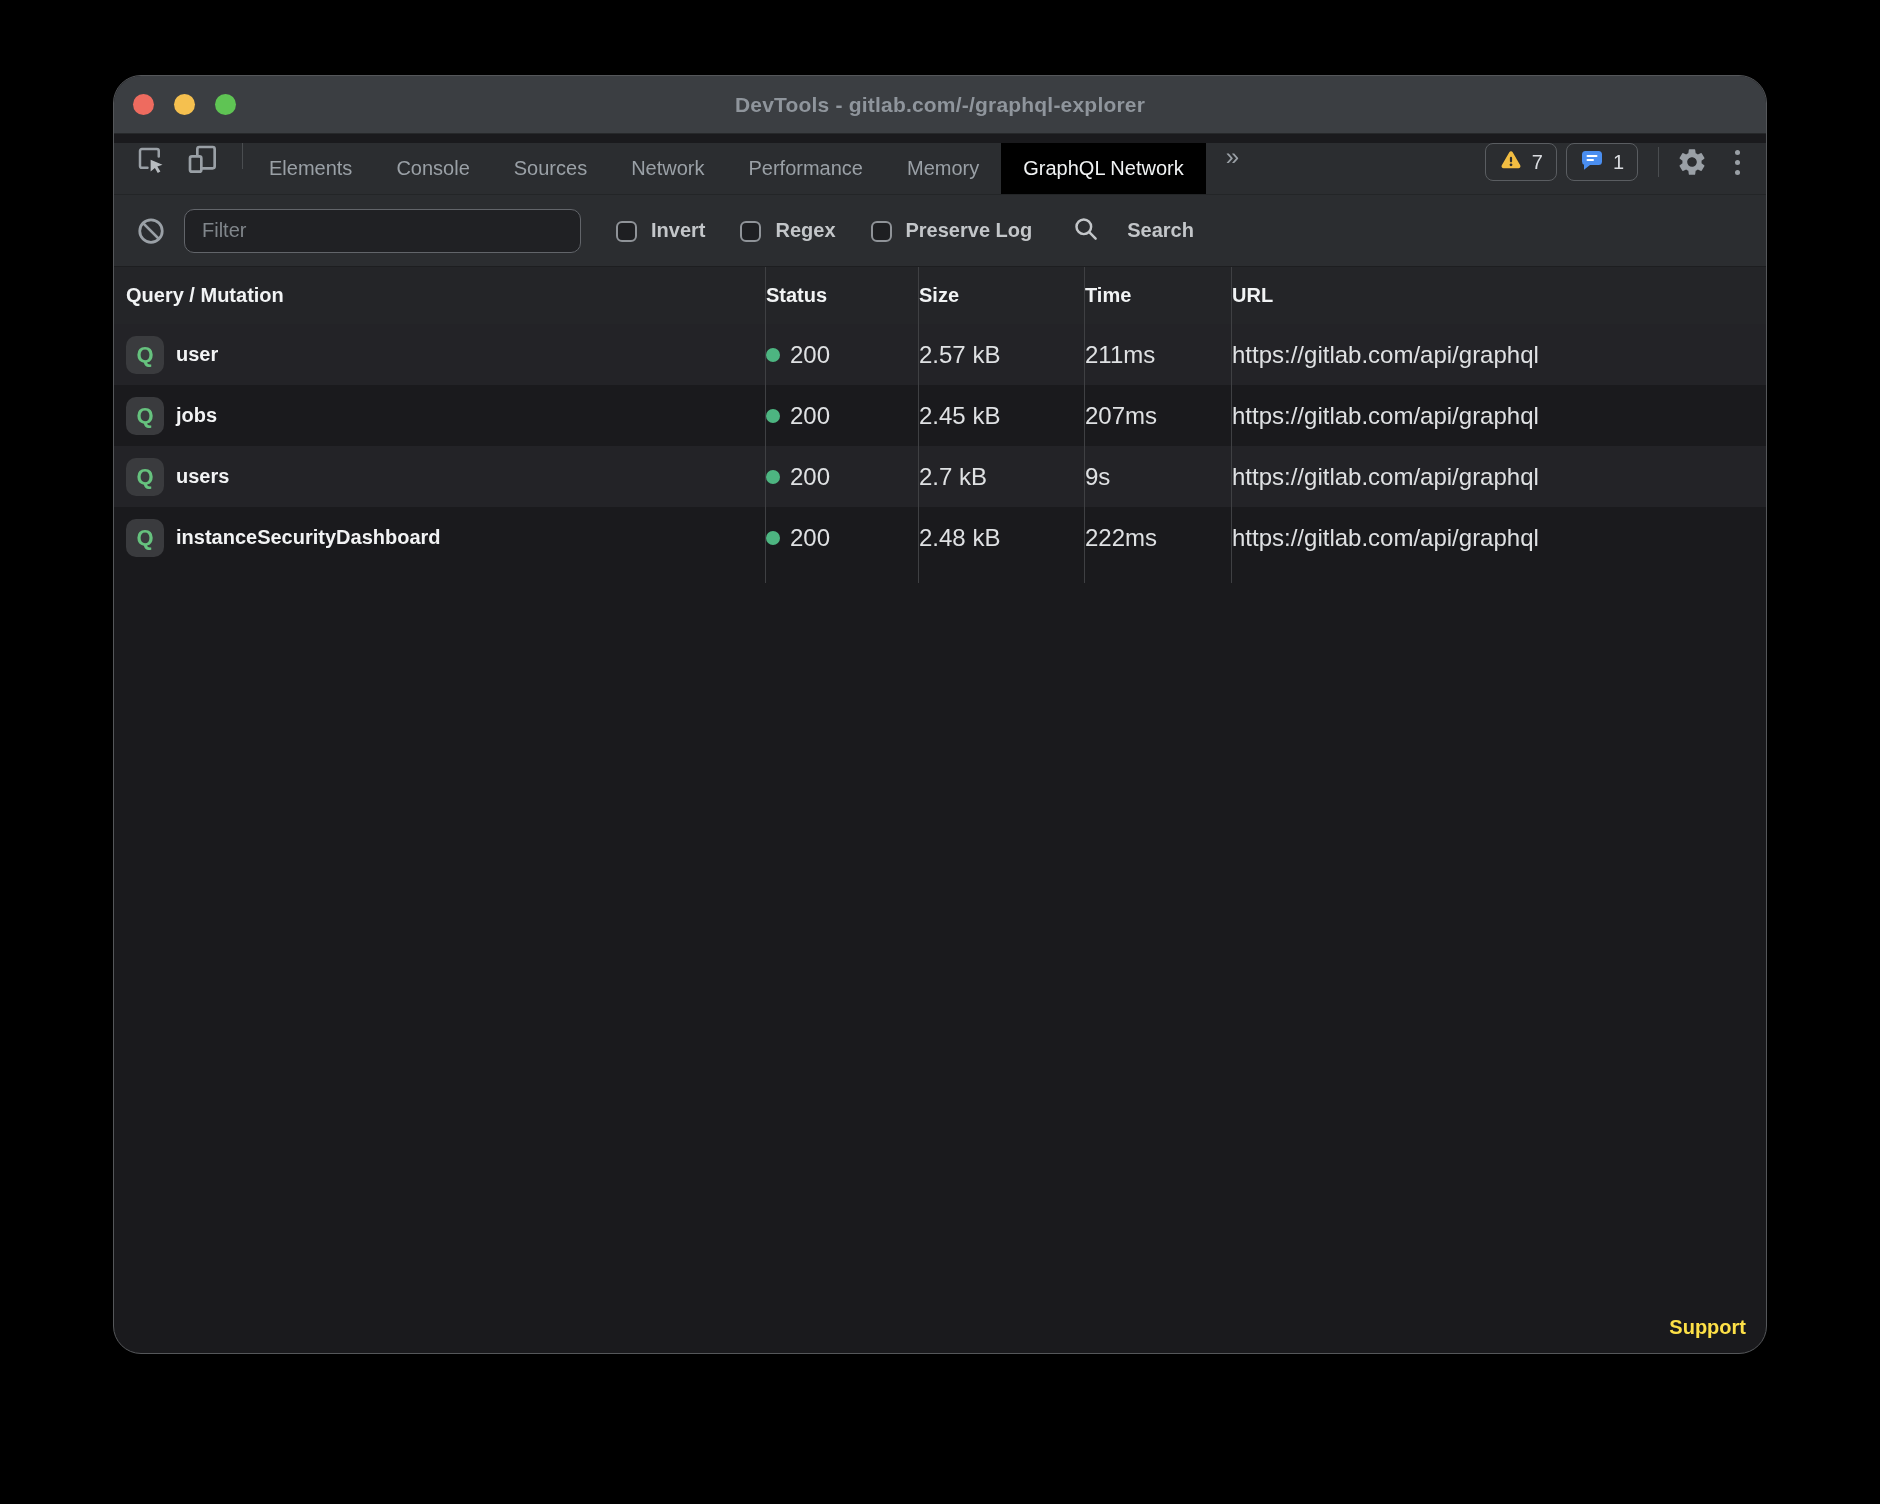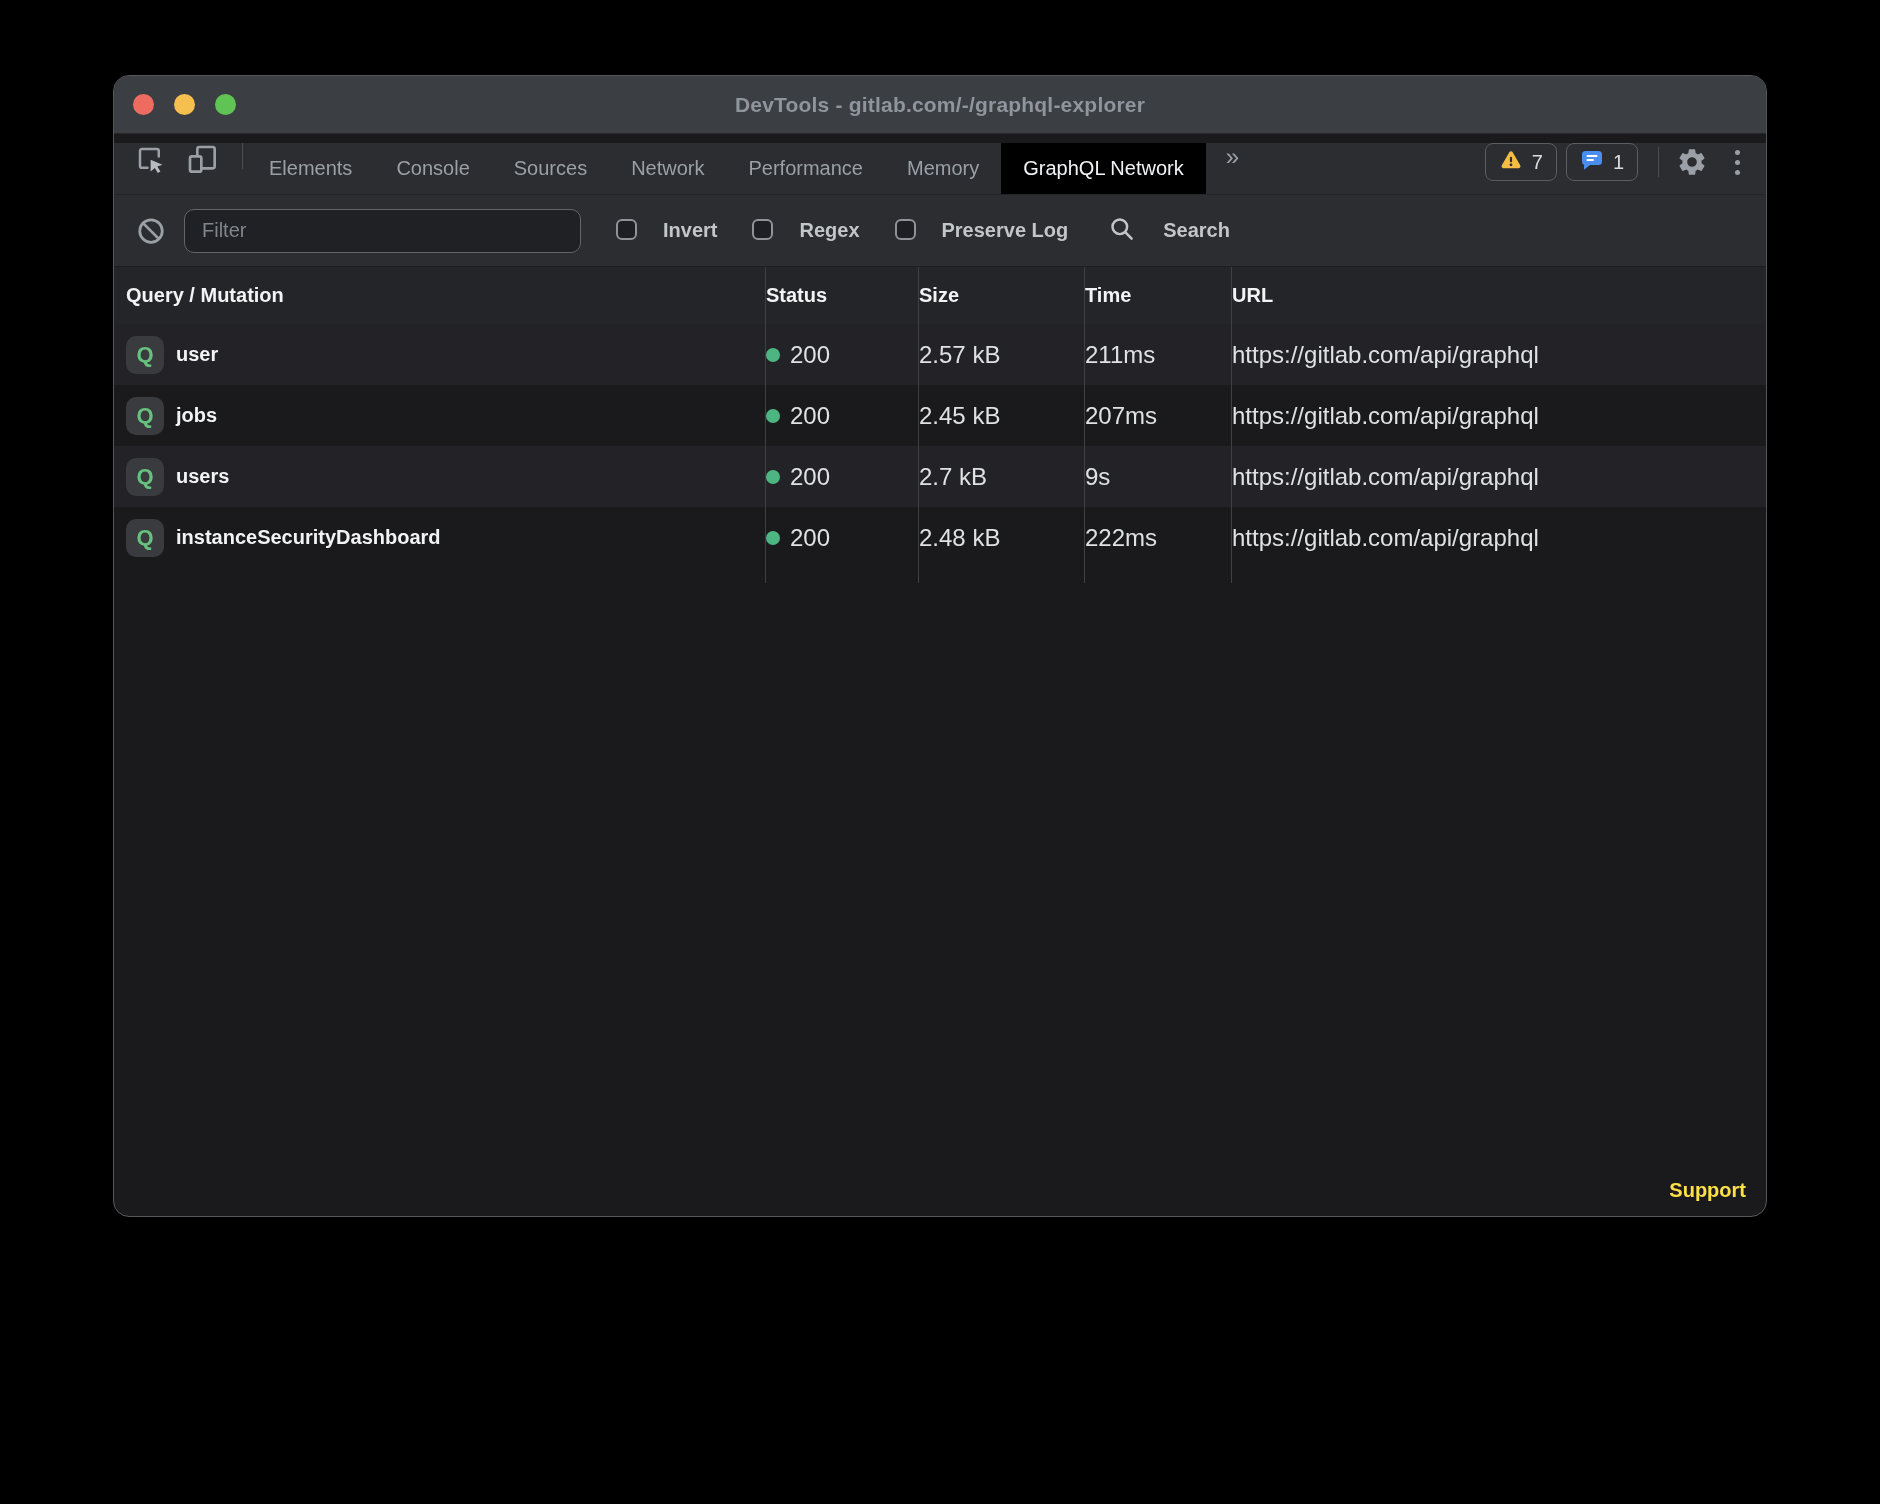--- a/index.html
+++ b/index.html
@@ -1,22 +1,22 @@
 <!DOCTYPE html>
 <html style="--titlebar_bg: #3b3e42; --toolbar_bg: #2b2d30; --panel_bg: #1a1a1d; --header_bg: #242528; --row_alt_bg: #232327; --selected_tab_bg: #000000; --divider: #3f4043; --text_secondary: #9aa0a6; --status_green: #4db581; --query_green: #66c27e; --warning_yellow: #f2bd42; --message_blue: #4a8ef0; --traffic_red: #ee6b5f; --traffic_yellow: #f5c04f; --traffic_green: #5fc454;"><head>
 <meta charset="utf-8">
 <style>
   * { margin:0; padding:0; box-sizing:border-box; }
   html,body { width:1880px; height:1504px; background:#000; overflow:hidden;
               font-family:"Liberation Sans", sans-serif; }
 
   .window {
-    position:absolute; left:113px; top:75px; width:1654px; height:1142px;
+    position:absolute; left:113px; top:75px; width:1654px; height:1279px;
     background:var(--panel_bg,#1a1a1d);
-    border:1px solid #55575a; border-radius:16px; overflow:hidden;
+    border:1px solid #55575a; border-radius:28px; overflow:hidden;
     display:flex; flex-direction:column;
   }
 
   
   .titlebar {
     height:58px; flex:0 0 58px; background:var(--titlebar_bg,#3b3e42);
     display:flex; align-items:center; position:relative;
     border-bottom:1px solid #26282a;
   }
   .traffic { display:flex; gap:20px; margin-left:19px; }
@@ -63,21 +63,21 @@
     display:flex; align-items:center; border-bottom:1px solid #1d1e20;
   }
   .block-icon { margin-left:22px; width:30px; height:30px; display:flex; align-items:center; justify-content:center; cursor:pointer; }
   .filter-input {
     margin-left:18px; width:397px; height:44px; background:#202124;
     border:1px solid #62656a; border-radius:10px; outline:none;
     color:#e8eaed; font-size:20px; padding:0 17px;
     font-family:"Liberation Sans", sans-serif;
   }
   .filter-input::placeholder { color:#80868b; }
-  .chk-group { display:flex; align-items:flex-start; gap:26px; margin-left:35px; cursor:pointer; }
+  .chk-group { display:flex; align-items:flex-end; gap:14px; margin-left:35px; cursor:pointer; }
   .chk {
     width:21px; height:21px; border:2px solid #8f9398; border-radius:6px; background:#1e1f22;
   }
   .chk-label { font-size:20px; font-weight:bold; color:#c3c6c9; white-space:nowrap; }
   .search-group { display:flex; align-items:center; gap:28px; margin-left:40px; cursor:pointer; }
 
   
   .grid-cols { display:grid; grid-template-columns:651px 153px 166px 147px 1fr; }
   .thead { height:57px; background:var(--header_bg,#242528); }
   .thead .tcell { font-weight:bold; color:#f1f3f4; font-size:20px; }

